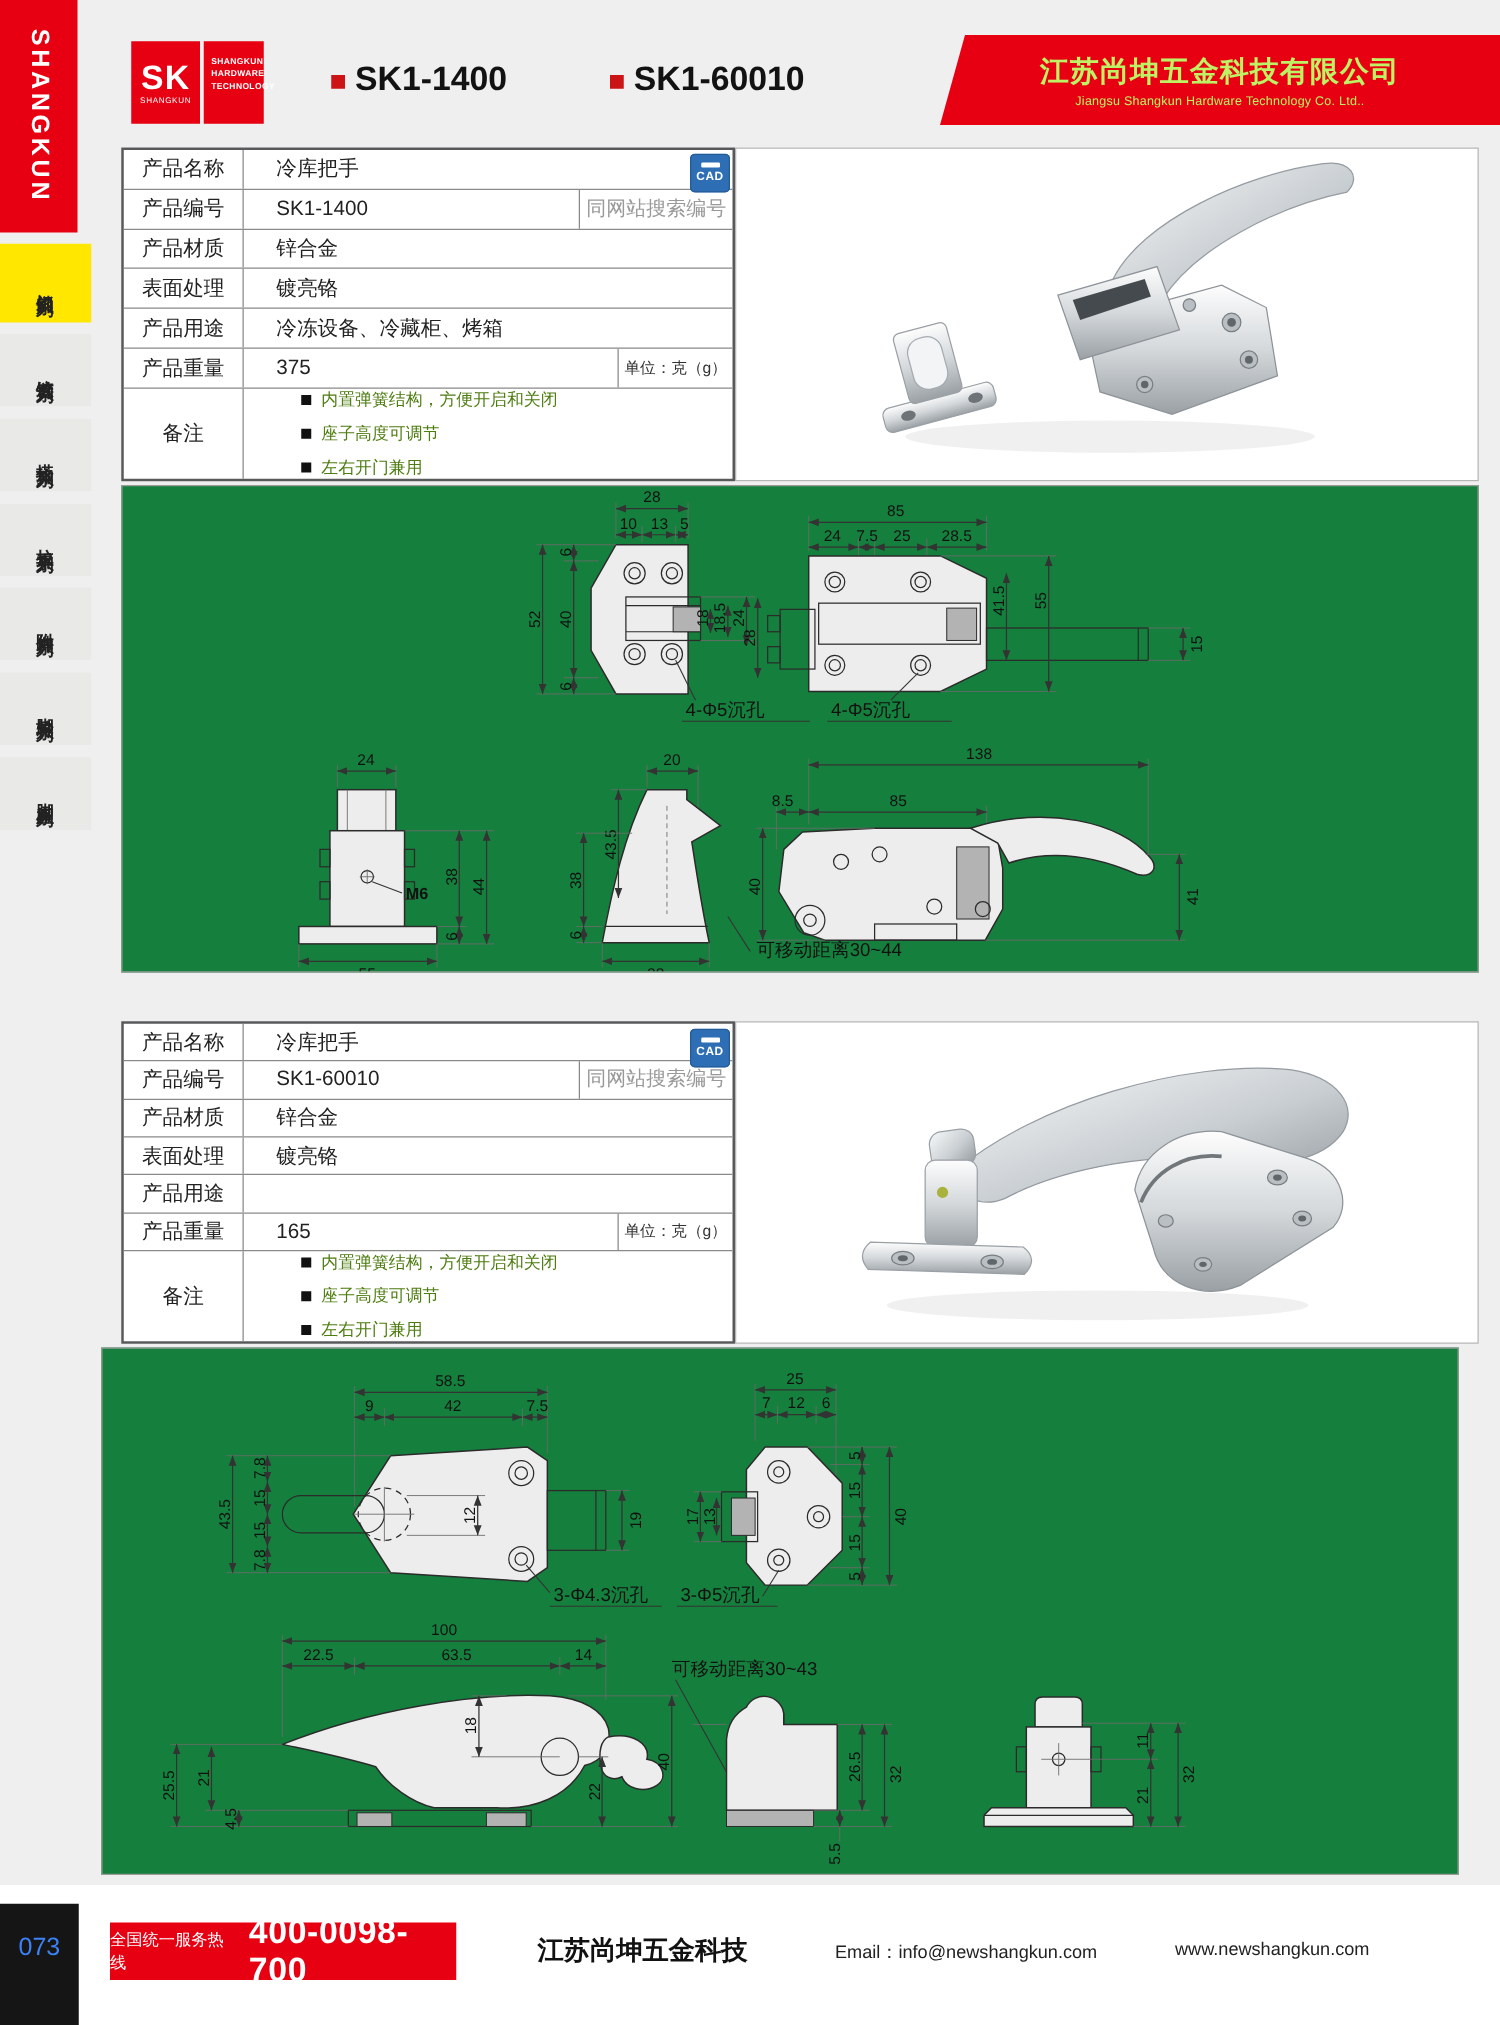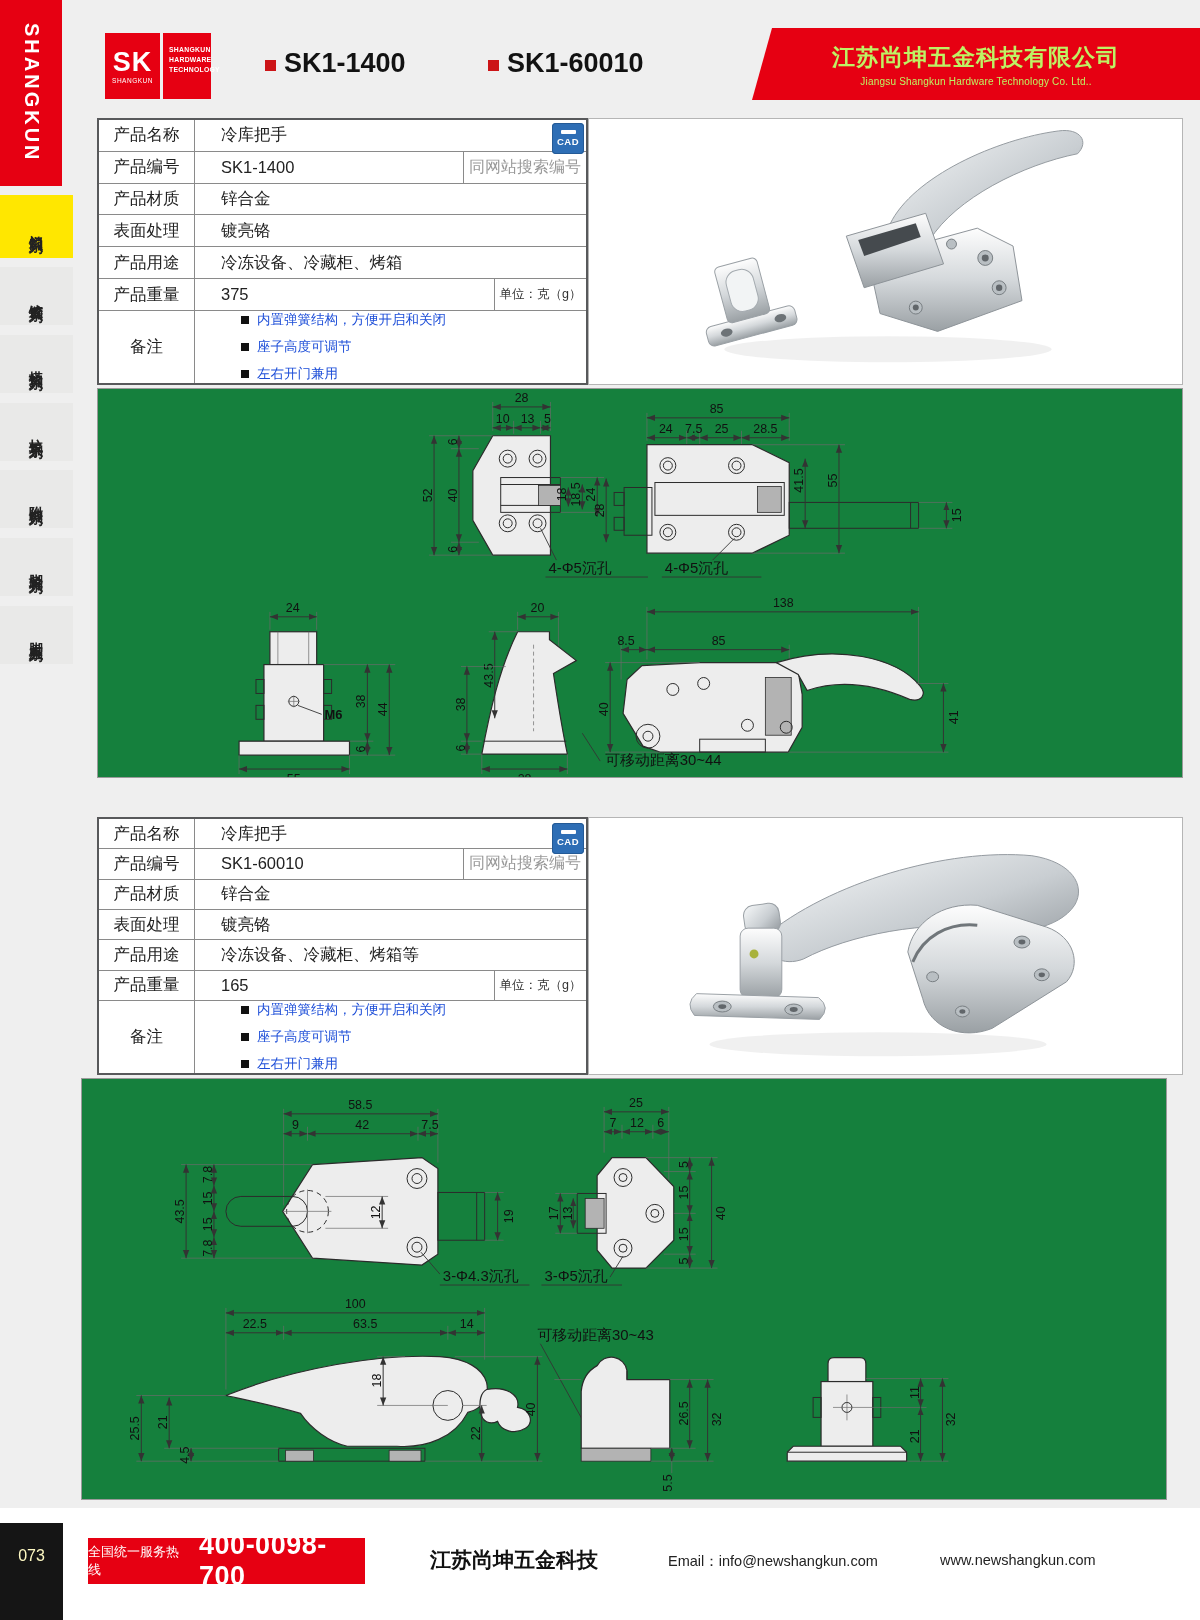--- a/index.html
+++ b/index.html
@@ -28,21 +28,21 @@
   .tbl{background:#fff;border:2px solid #58595b;display:flex;flex-direction:column;box-sizing:border-box;}
   .trow{display:flex;border-bottom:1px solid #8a8a8a;align-items:stretch;}
   .trow:last-child{border-bottom:none;flex:1;}
   .tlabel{width:95px;border-right:1px solid #8a8a8a;display:flex;align-items:center;justify-content:center;
           font-size:16.5px;color:#222;flex-shrink:0;}
   .tvalue{flex:1;display:flex;align-items:center;padding-left:26px;font-size:16.5px;color:#222;}
   .tnote{border-left:1px solid #8a8a8a;display:flex;align-items:center;justify-content:center;flex-shrink:0;}
   .tnote.small{width:122px;font-size:16px;color:#999;}
   .tnote.unit{width:91px;font-size:12.5px;color:#333;}
   .remarks{flex:1;display:flex;flex-direction:column;justify-content:center;gap:9px;padding-left:26px;}
-  .remark-line{display:flex;align-items:center;gap:8px;font-size:13.5px;color:#1d4ed8;padding-left:20px;}
+  .remark-line{display:flex;align-items:center;gap:8px;font-size:13.5px;color:#4d7c0f;padding-left:20px;}
   .remark-line i{width:8px;height:8px;background:#111;flex-shrink:0;}
   .cad-icon{width:32px;height:31px;background:#2e6eb5;border-radius:4px;display:flex;flex-direction:column;
             align-items:center;justify-content:center;gap:2px;box-shadow:0 0 0 1px #245a96 inset;}
   .cad-bar{width:15px;height:4px;background:#fff;border-radius:1px;}
   .cad-txt{font-size:9.5px;font-weight:bold;color:#fff;letter-spacing:0.5px;}
   .photo-box{background:#fff;border:1px solid #b5b5b5;box-sizing:border-box;}
   .dwg-box{background:#15803d;border:1px solid #9a9a9a;box-sizing:border-box;}
   
   svg .dm{stroke:#333;stroke-width:1;fill:none;}
   #svg1 .dm{marker-start:url(#ar1);marker-end:url(#ar1);}
@@ -50,22 +50,22 @@
   svg .ex{stroke:#6a6a6a;stroke-width:0.7;fill:none;}
   svg .tn{stroke:#2b2b2b;stroke-width:1;fill:none;}
   svg .ol{fill:#ededed;stroke:#2b2b2b;stroke-width:1.2;}
   svg .gf{fill:#b3b3b3;stroke:#2b2b2b;stroke-width:0.8;}
   svg .ld{stroke:#333;stroke-width:0.9;fill:none;}
   svg .dt{font-size:12.5px;fill:#111;font-family:"Liberation Sans",sans-serif;}
   svg .dtb{font-size:13px;font-weight:bold;fill:#111;}
   svg .lb{font-size:15px;fill:#111;}
   
   .footer-strip{left:0;top:1508px;width:1200px;height:112px;background:#fff;}
-  .page-box{left:0;top:1523px;width:63px;height:97px;background:#151515;color:#fef9c3;text-align:center;
-            font-size:16px;padding-top:24px;box-sizing:border-box;}
+  .page-box{left:0;top:1523px;width:63px;height:97px;background:#151515;color:#3b82f6;text-align:center;
+            font-size:20px;padding-top:24px;box-sizing:border-box;}
   .hotline{left:88px;top:1538px;width:277px;height:46px;background:#e60012;color:#fff;display:flex;
            align-items:center;justify-content:center;gap:12px;}
   .hotline .lab{font-size:13px;}
   .hotline .num{font-size:27px;font-weight:bold;letter-spacing:0.5px;}
   .foot-company{left:430px;top:1546px;font-size:21px;font-weight:bold;color:#111;}
   .foot-email{left:668px;top:1552px;font-size:14.5px;color:#222;}
   .foot-web{left:940px;top:1552px;font-size:14.5px;color:#222;}
 </style>
 </head>
 <body>
@@ -405,21 +405,20 @@
   <div class="trow" style="height:32px;">
     <div class="tlabel">产品材质</div>
     <div class="tvalue">锌合金</div>
   </div>
   <div class="trow" style="height:32px;">
     <div class="tlabel">表面处理</div>
     <div class="tvalue">镀亮铬</div>
   </div>
   <div class="trow" style="height:32px;">
     <div class="tlabel">产品用途</div>
-    <div class="tvalue">冷冻设备、冷藏柜、烤箱等</div>
   </div>
   <div class="trow" style="height:32px;">
     <div class="tlabel">产品重量</div>
     <div class="tvalue">165</div>
     <div class="tnote unit">单位：克（g）</div>
   </div>
   <div class="trow">
     <div class="tlabel">备注</div>
     <div class="remarks">
       <div class="remark-line">

